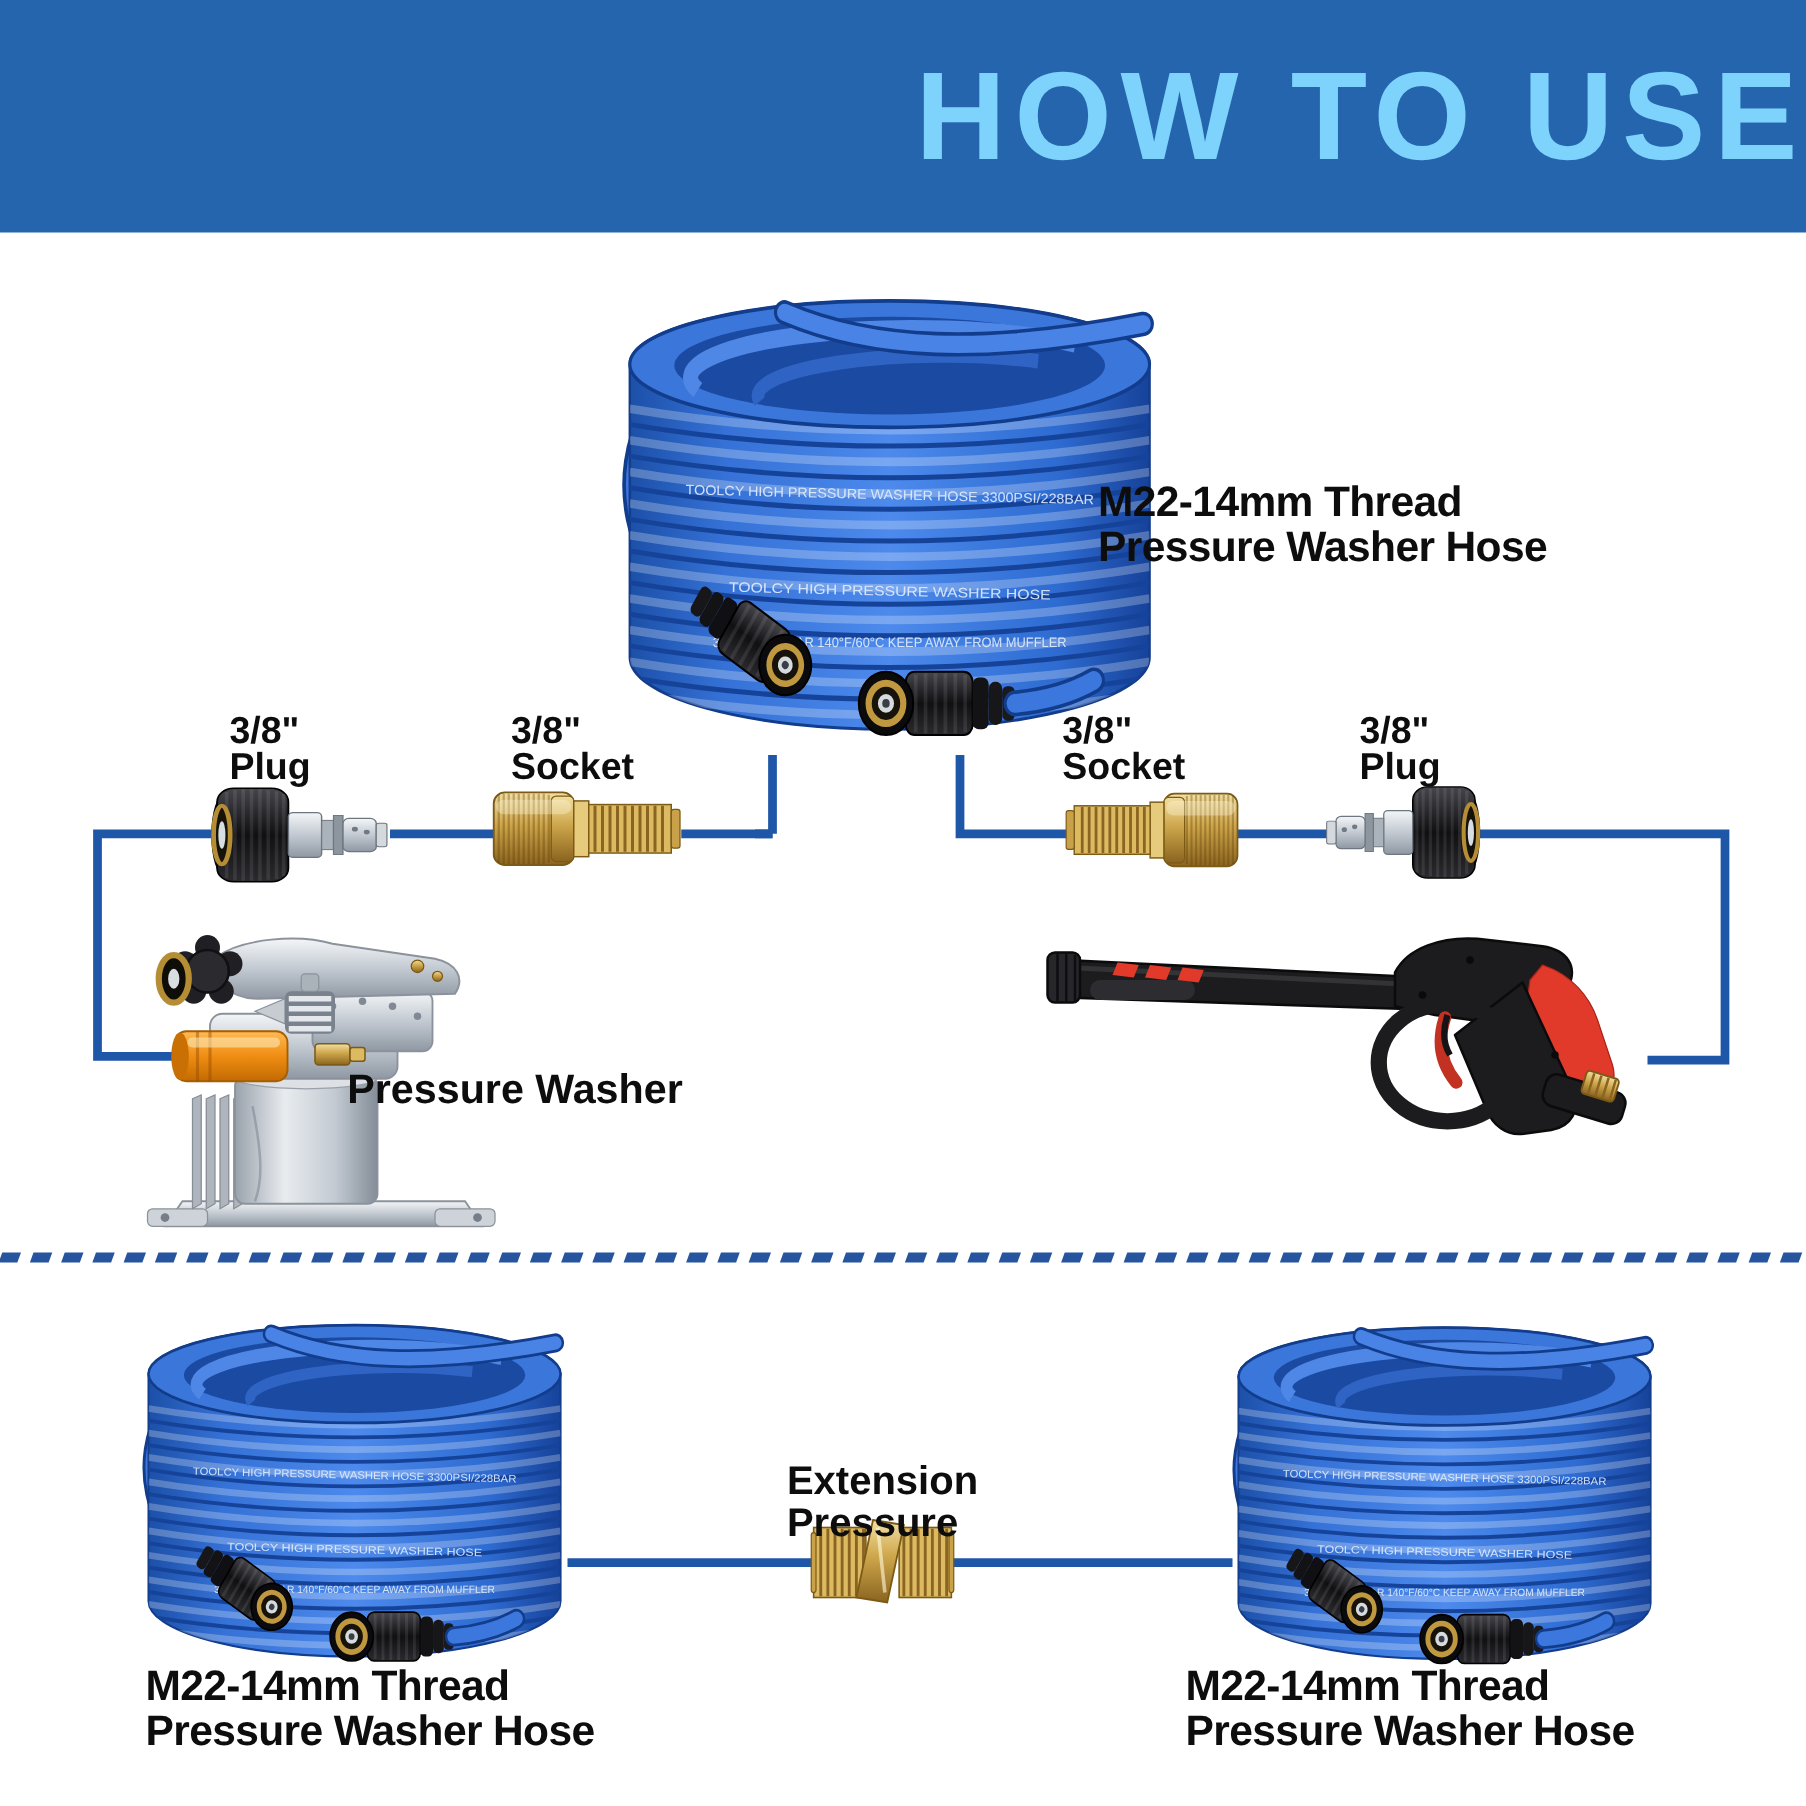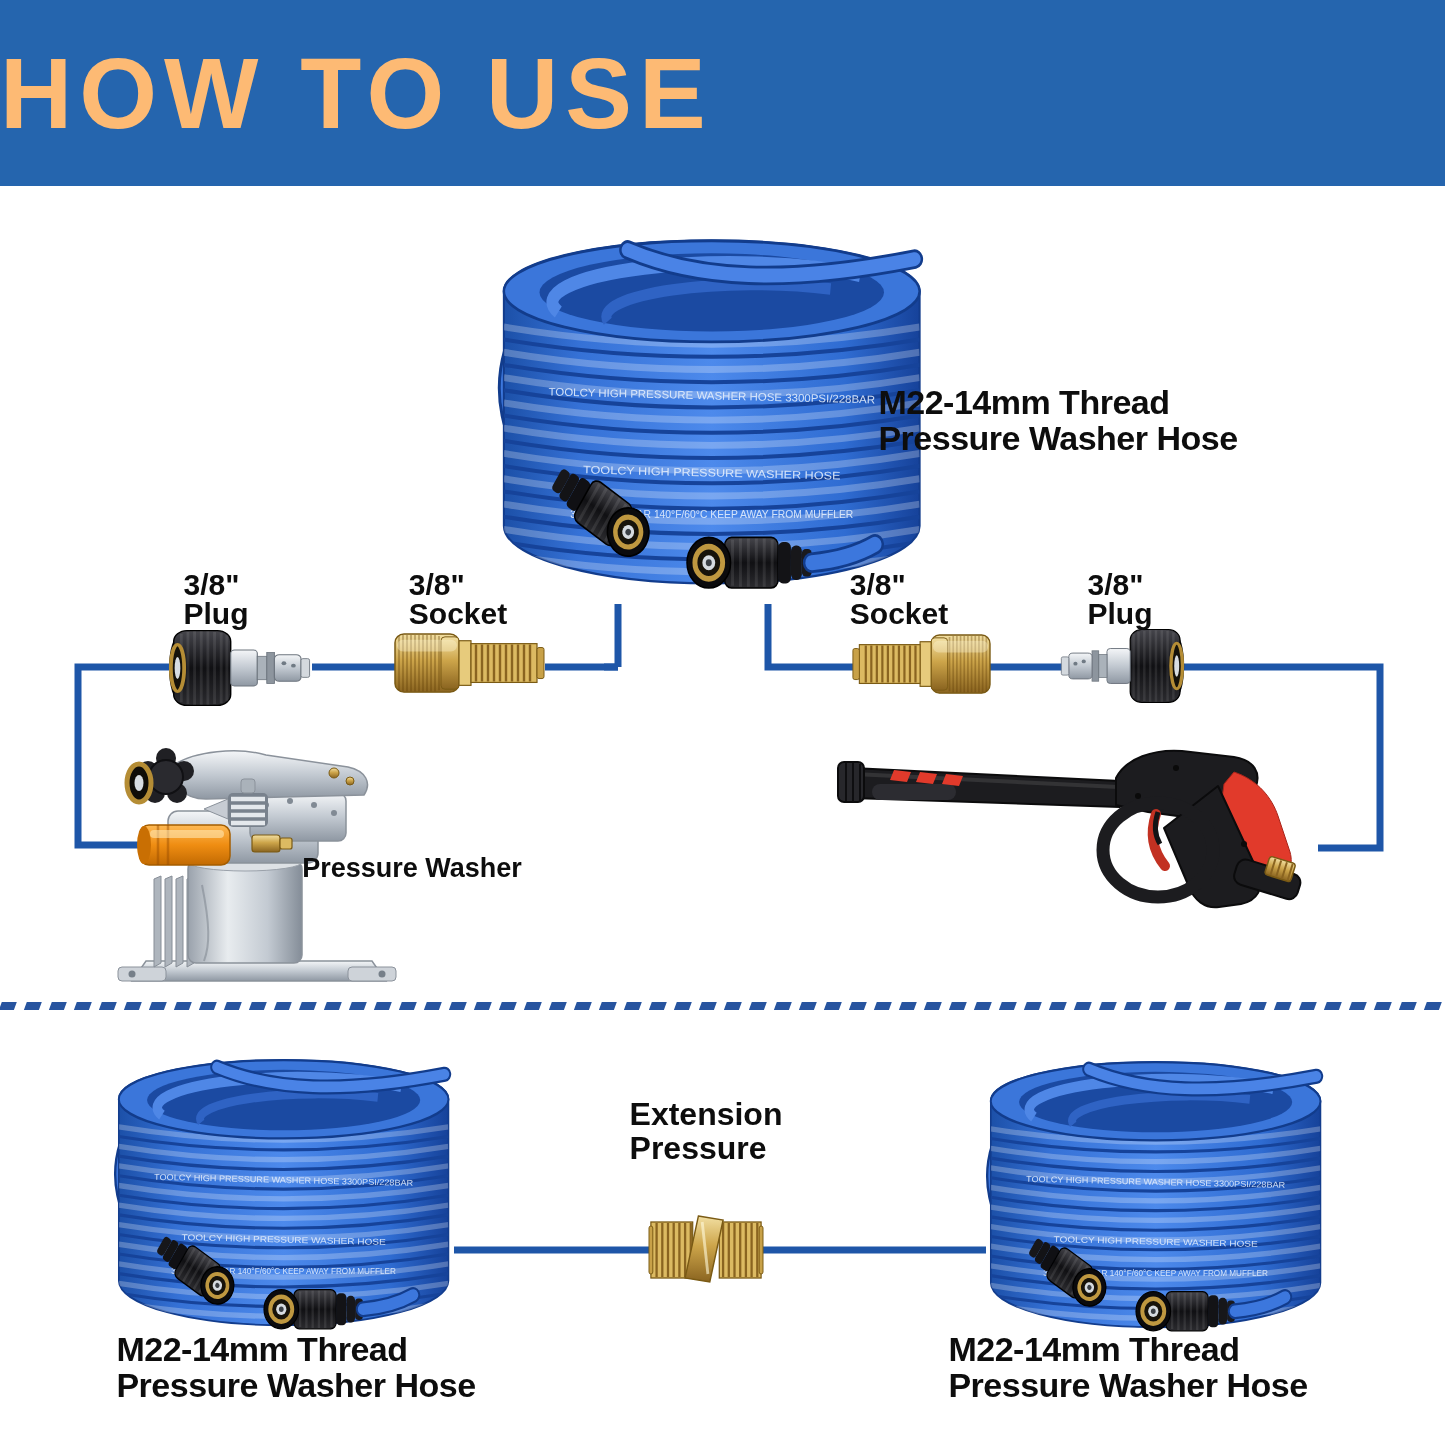--- a/index.html
+++ b/index.html
@@ -3,31 +3,31 @@
 <meta charset="utf-8">
 <style>
   html,body{margin:0;padding:0;background:#ffffff;}
   .page{
     position:relative;width:1445px;height:1445px;background:#ffffff;overflow:hidden;
     font-family:"Liberation Sans", sans-serif;
   }
   .header{
     position:absolute;left:0;top:0;width:1445px;height:186px;
     background:var(--header_bg,#2565ae);
-    color:#fdba74;display:flex;align-items:center;justify-content:flex-start;
+    color:#7dd3fc;display:flex;align-items:center;justify-content:flex-end;
     font-weight:bold;font-size:100px;letter-spacing:7px;
   }
   .scene{position:absolute;left:0;top:0;}
   .lbl{
     position:absolute;transform:translateX(-50%);text-align:left;
     font-weight:bold;color:var(--label_text,#0d0d0d);line-height:1.04;white-space:nowrap;
   }
   .lbl-fit{font-size:30px;line-height:0.97;}
   .lbl-hose{font-size:34px;letter-spacing:-0.5px;line-height:1.06;}
-  .lbl-part{font-size:27px;}
+  .lbl-part{font-size:33px;}
   .lbl-ext{font-size:32px;line-height:1.05;}
   .lbl .l{display:block;}
   .cline{stroke:var(--line_blue,#1e56a8);stroke-width:7;fill:none;}
   .dline{stroke:var(--dash_blue,#27549f);stroke-width:8;fill:none;stroke-dasharray:15 10;}
 </style>
 </head>
 <body>
 
 <div class="page">
 
@@ -305,21 +305,21 @@
   <div class="lbl lbl-hose" style="left:1058px;top:384px;">
     <span class="l">M22-14mm Thread</span>
     <span class="l">Pressure Washer Hose</span>
   </div>
 
   <div class="lbl lbl-part" style="left:412px;top:854px;">
     <span>Pressure Washer</span>
   </div>
 
 
-  <div class="lbl lbl-ext" style="left:706px;top:1098px;">
+  <div class="lbl lbl-ext" style="left:706px;top:1168px;">
     <span class="l">Extension</span>
     <span class="l">Pressure</span>
   </div>
 
   <div class="lbl lbl-hose" style="left:296px;top:1331px;">
     <span class="l">M22-14mm Thread</span>
     <span class="l">Pressure Washer Hose</span>
   </div>
 
   <div class="lbl lbl-hose" style="left:1128px;top:1331px;">

